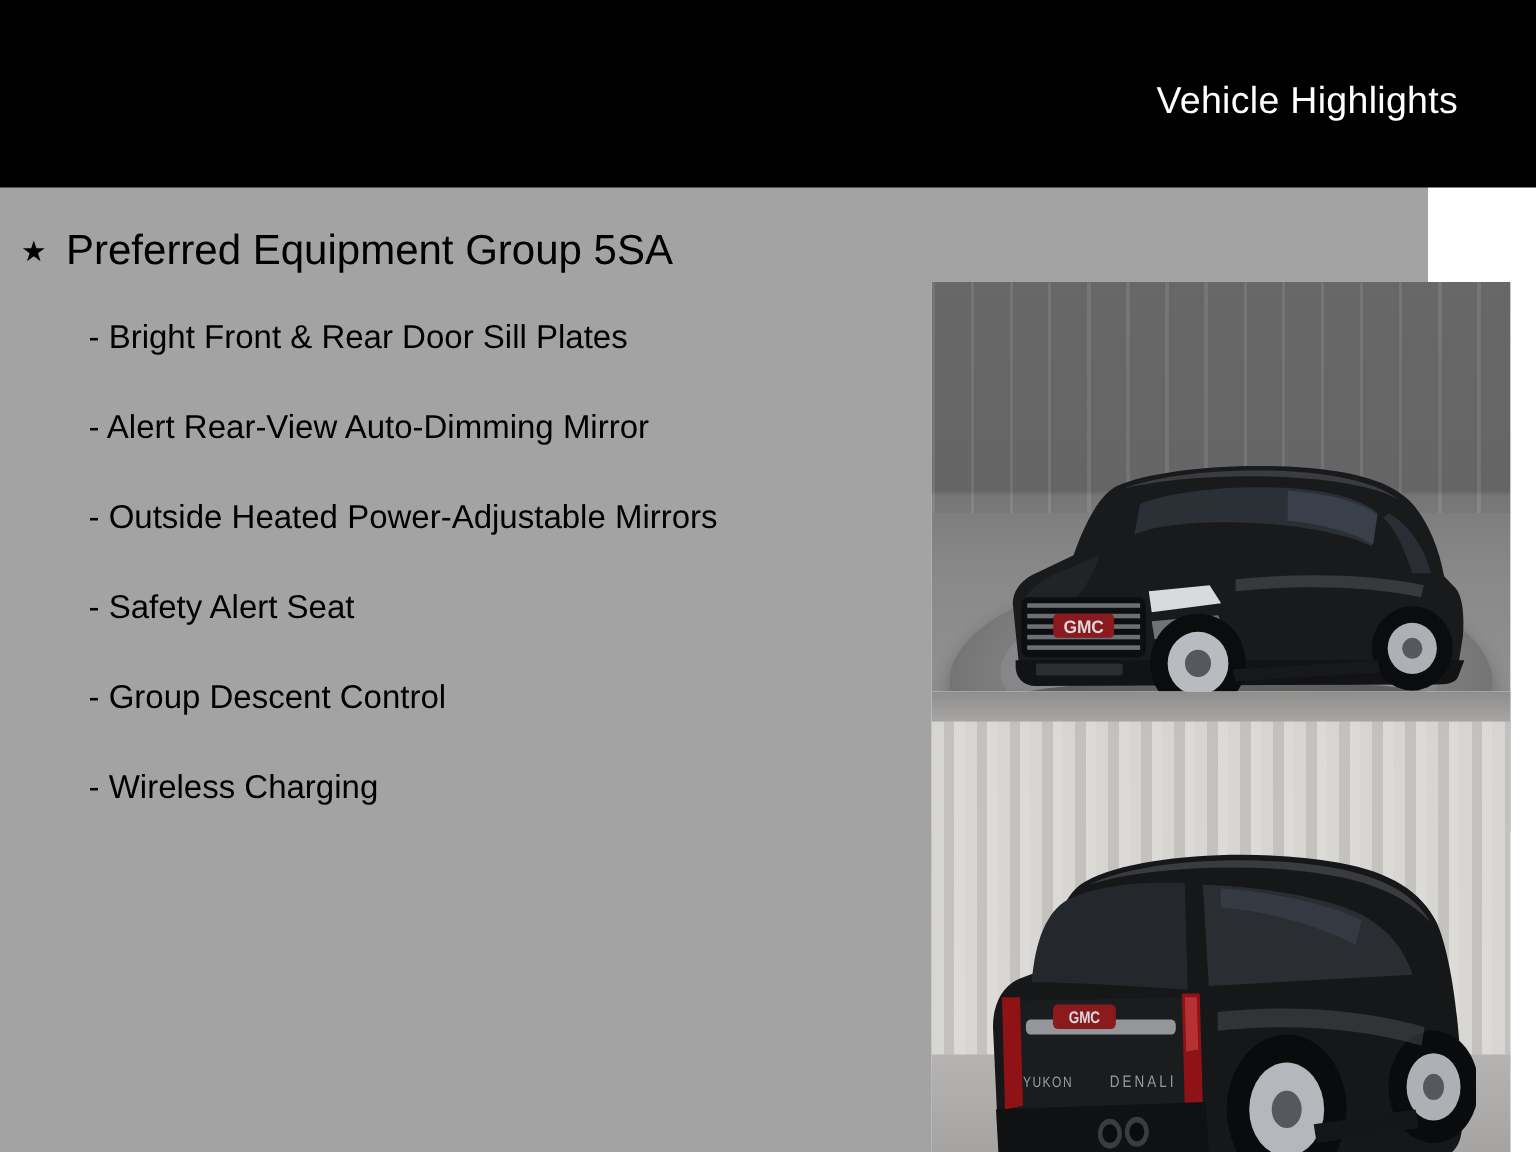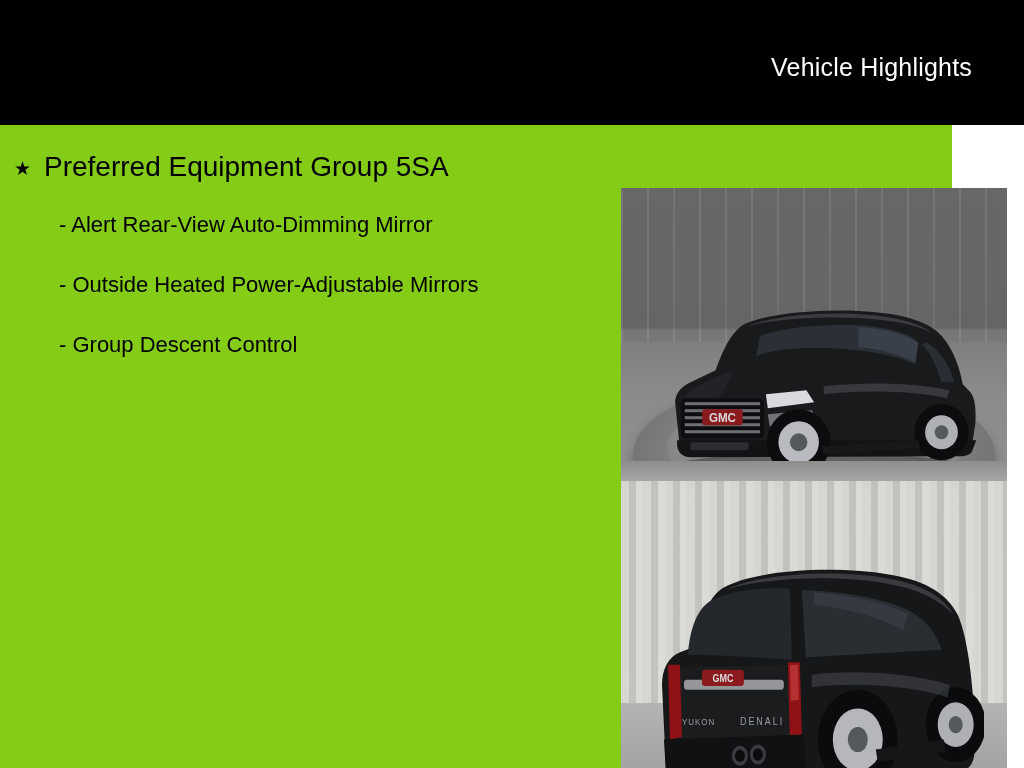--- a/index.html
+++ b/index.html
@@ -10,21 +10,21 @@
     width: 1024px;
     height: 768px;
     background: #ffffff;
     font-family: "Liberation Sans", sans-serif;
     overflow: hidden;
   }
   .slide {
     position: relative;
     width: 952px;
     height: 768px;
-    background: #84cc16;
+    background: #a3a3a3;
   }
   .header-bar {
     position: absolute;
     top: 0;
     left: 0;
     width: 1024px;
     height: 125px;
     background: #000000;
   }
   .header-title {
@@ -188,35 +188,44 @@
 
   <div class="content">
 
     <div class="bullet-list">
 
       <div class="bullet-row">
         <div class="star-icon">★</div>
         <div class="bullet-main-text">Preferred Equipment Group 5SA</div>
       </div>
 
+      <div class="sub-row">
+        <div class="sub-text">- Bright Front &amp; Rear Door Sill Plates</div>
+      </div>
 
 
       <div class="sub-row">
         <div class="sub-text">- Alert Rear-View Auto-Dimming Mirror</div>
       </div>
 
       <div class="sub-row">
         <div class="sub-text">- Outside Heated Power-Adjustable Mirrors</div>
       </div>
 
+      <div class="sub-row">
+        <div class="sub-text">- Safety Alert Seat</div>
+      </div>
 
       <div class="sub-row">
         <div class="sub-text">- Group Descent Control</div>
       </div>
 
+      <div class="sub-row">
+        <div class="sub-text">- Wireless Charging</div>
+      </div>
 
     </div>
 
     <div class="photo photo-top">
       <div class="studio-bg"></div>
       <div class="studio-wall-lines"></div>
       <div class="turntable"></div>
       <div class="turntable-inner"></div>
 
       <svg class="suv-front" viewBox="0 0 340 190" preserveAspectRatio="none">

